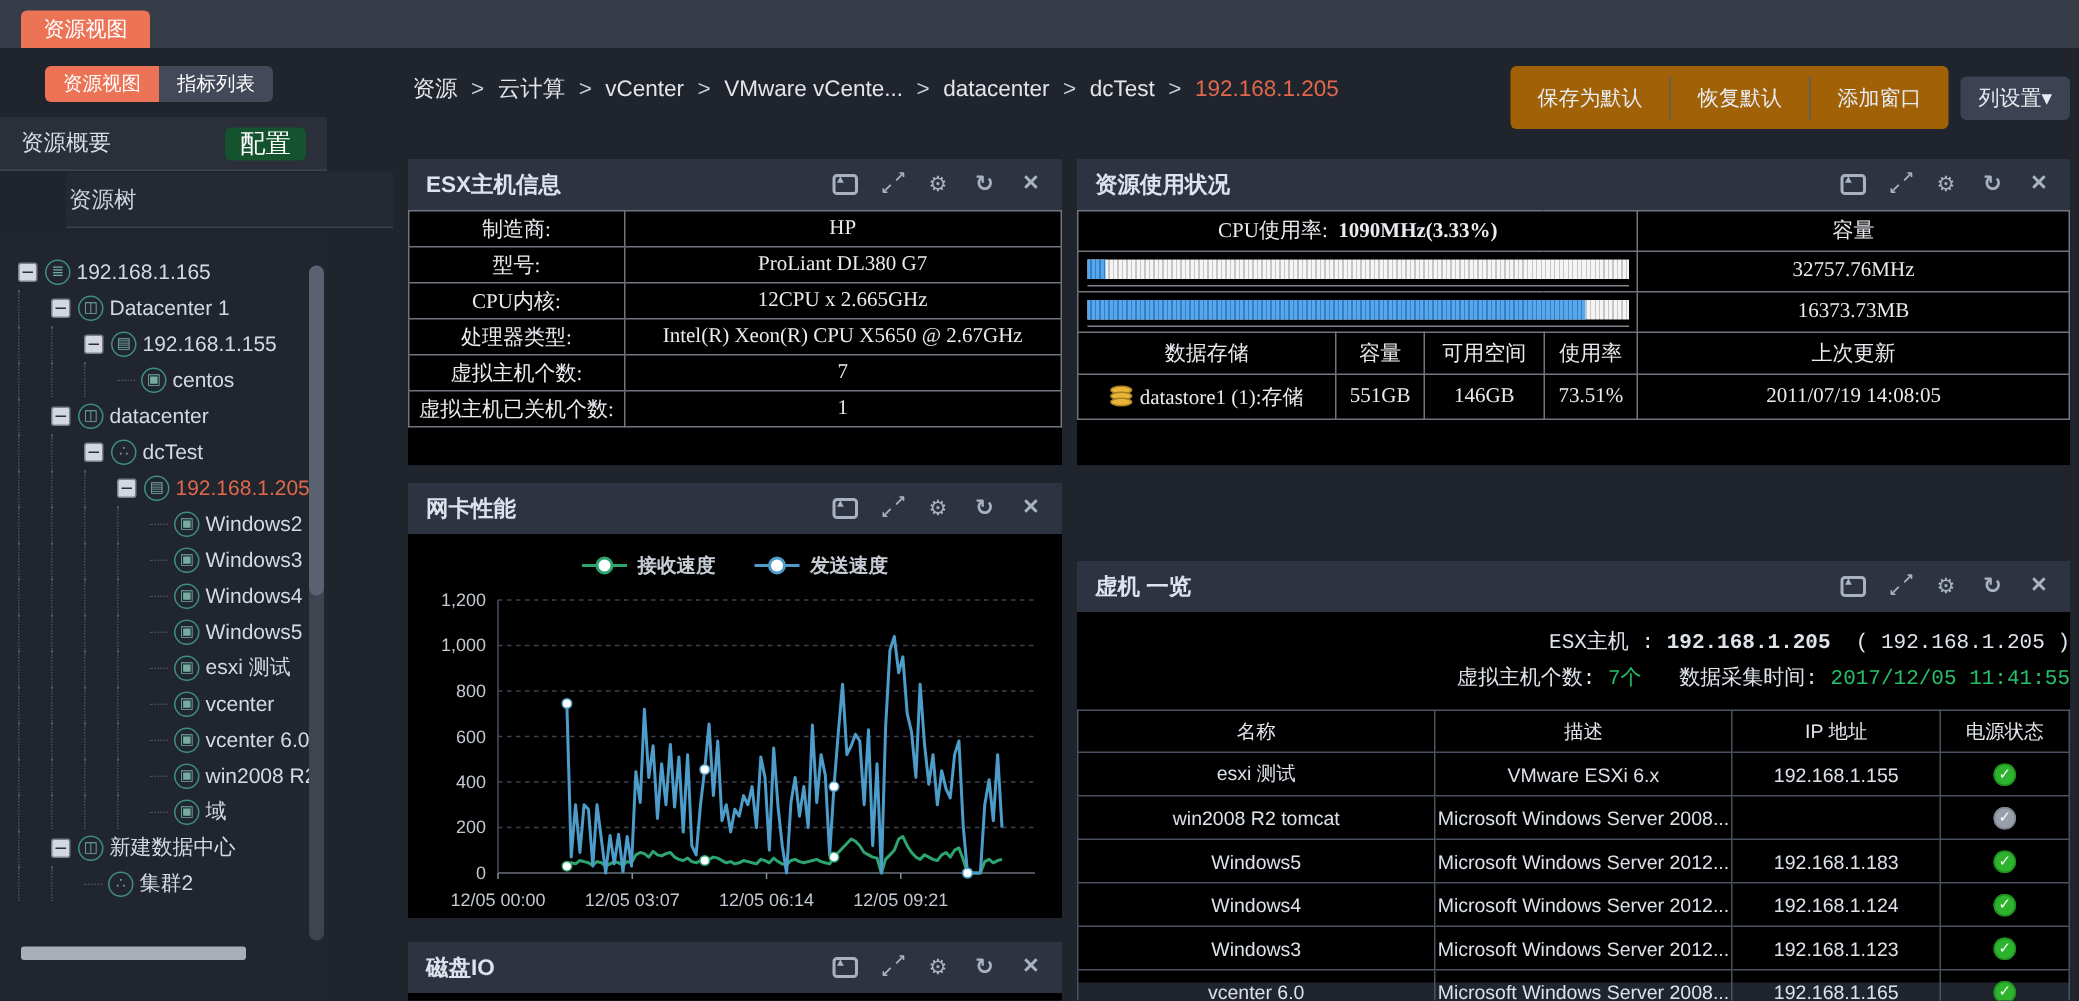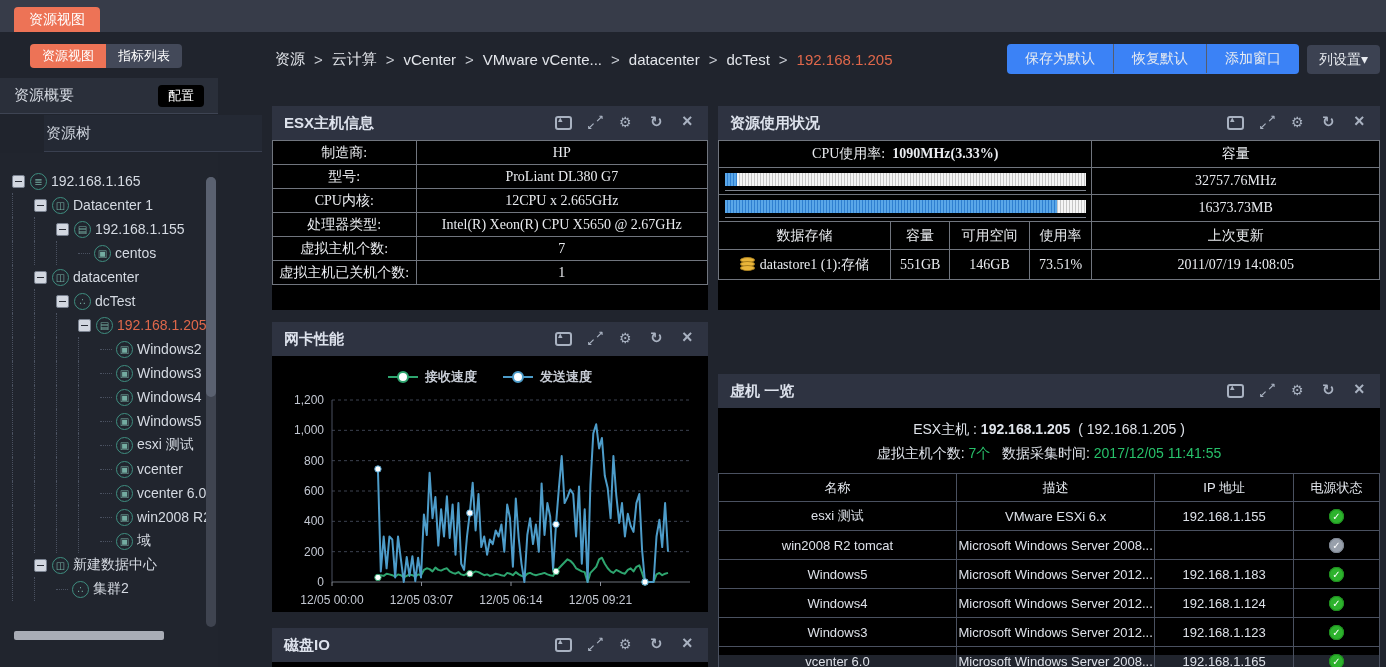--- a/index.html
+++ b/index.html
@@ -16,21 +16,21 @@
   
   .sidebar{position:absolute;left:0;top:32px;width:218px;bottom:0;}
   .side-tabs{position:absolute;left:30px;top:12px;display:flex;}
   .side-tab{height:24px;line-height:24px;padding:0 12px;font-size:13px;color:#fff;background:#434959;cursor:pointer;}
   .side-tab:first-child{border-radius:4px 0 0 4px;}
   .side-tab:last-child{border-radius:0 4px 4px 0;}
   .side-tab.active{background:#ed7356;}
   .overview-row{position:absolute;left:0;top:46px;width:218px;height:36px;background:#2a2f3a;
     border-bottom:1px solid #3e4453;display:flex;align-items:center;padding:0 14px;box-sizing:border-box;}
   .overview-title{font-size:15px;color:#d6dbe3;}
-  .config-btn{margin-left:auto;background:#000000;color:#fff;font-size:13px;height:22px;line-height:22px;
+  .config-btn{margin-left:auto;background:#14532d;color:#fff;font-size:17px;height:22px;line-height:22px;
     padding:0 10px;border-radius:4px;cursor:pointer;}
   .tree-title-row{position:absolute;left:0;top:83px;width:218px;height:37px;display:flex;align-items:center;
     padding:0 2px;box-sizing:border-box;font-size:15px;color:#ccd1da;border-bottom:1px solid #3a4050;background:#242934;margin-left:44px;}
   .tree-wrap{position:absolute;left:0;top:121px;width:218px;bottom:0;background:#21252e;padding-top:16px;box-sizing:border-box;}
   .tree-item{height:24px;display:flex;align-items:center;font-size:14px;color:#d5dae2;
     white-space:nowrap;overflow:hidden;padding-left:12px;width:196px;cursor:pointer;}
   .g{flex:0 0 21px;align-self:stretch;border-left:1px dotted #4a5160;}
   .expander{flex:0 0 11px;height:11px;background:#d2d7e0;border:1px solid #79818f;border-radius:2px;
     margin-right:5px;position:relative;box-sizing:content-box;}
   .expander::after{content:"";position:absolute;left:2px;right:2px;top:5px;border-top:1px solid #2a2e37;}
@@ -40,21 +40,21 @@
   .tree-label.selected{color:#e0684b;}
   .vscroll{position:absolute;right:2px;top:24px;width:10px;height:450px;background:#3f4450;border-radius:5px;}
   .vscroll .thumb{position:absolute;left:0;top:0;width:10px;height:220px;background:#5a6170;border-radius:5px;}
   .hscroll{position:absolute;left:14px;top:478px;width:150px;height:9px;background:#a9adb6;border-radius:2px;cursor:pointer;}
   
   .breadcrumb{position:absolute;left:275px;top:50px;display:flex;align-items:center;gap:9px;font-size:15px;color:#e2e5ea;}
   .crumb{cursor:pointer;}
   .crumb-sep{color:#c9cdd4;}
   .crumb.current{color:#e0684b;}
   .hdr-buttons{position:absolute;right:6px;top:44px;display:flex;align-items:center;}
-  .btn-group{display:flex;background:#3b82f6;border-radius:4px;height:30px;align-items:flex-start;}
+  .btn-group{display:flex;background:#a16207;border-radius:4px;height:42px;align-items:center;}
   .gbtn{padding:0 18px;font-size:14px;color:#e8ebf0;line-height:29px;cursor:pointer;}
   .gbtn + .gbtn{border-left:1px solid #565d6e;}
   .col-btn{margin-left:8px;background:#3c4252;border-radius:4px;height:29px;line-height:29px;
     padding:0 12px;font-size:14px;color:#e8ebf0;cursor:pointer;}
   
   .panel{position:absolute;background:#000000;}
   .panel-hd{height:34px;display:flex;align-items:center;background:#2e3341;padding:0 12px;}
   .panel-title{font-size:15px;font-weight:bold;color:#dde2ec;}
   .panel-icons{margin-left:auto;display:flex;gap:16px;align-items:center;color:#a9b2c1;}
   .pi{position:relative;width:15px;height:14px;cursor:pointer;display:inline-block;}
@@ -78,21 +78,21 @@
   .db i{position:absolute;left:0;width:15px;height:6px;background:#e9b53a;border:1px solid #a87f1f;
     border-radius:50%;box-sizing:border-box;}
   .db i:nth-child(1){top:0;} .db i:nth-child(2){top:4px;} .db i:nth-child(3){top:8px;}
   
   .legend{display:flex;justify-content:center;gap:26px;margin-top:10px;height:22px;align-items:center;font-weight:bold;}
   .legend-item{display:flex;align-items:center;gap:7px;font-size:13px;color:#c6cbd4;cursor:pointer;}
   .lmark{position:relative;width:30px;height:12px;}
   .lmark .lline{position:absolute;left:0;right:0;top:5px;height:2px;}
   .lmark .lcirc{position:absolute;left:9px;top:0;width:12px;height:12px;border-radius:50%;background:#fff;box-sizing:border-box;}
   
-  .vm-sub{margin-top:9px;text-align:center;font-size:14px;color:#dfe3ea;line-height:24px;}
+  .vm-sub{margin-top:9px;text-align:right;font-size:14px;color:#dfe3ea;line-height:24px;font-family:Liberation Mono, monospace;}
   .green{color:#27c06a;}
   .vmtable{width:100%;border-collapse:collapse;font-size:13px;color:#dde1e8;table-layout:fixed;margin-top:8px;}
   .vmtable th{border:1px solid #4a5160;height:25px;font-weight:normal;color:#e4e8ee;font-size:13px;}
   .vmtable td{border:1px solid #4a5160;height:26px;text-align:center;overflow:hidden;white-space:nowrap;}
   .pw{width:15px;height:15px;border-radius:50%;display:inline-block;position:relative;vertical-align:middle;}
   .pw.on{background:#2db32d;box-shadow:inset 0 0 0 1px #1f8f1f;}
   .pw.off{background:#98a0ab;box-shadow:inset 0 0 0 1px #7c8591;}
   .pw::before{content:"✓";position:absolute;left:0;top:0;width:15px;height:15px;line-height:15px;
     text-align:center;color:#fff;font-size:10px;font-weight:bold;}
   svg text{font-family:"Liberation Sans","DejaVu Sans",sans-serif;}

